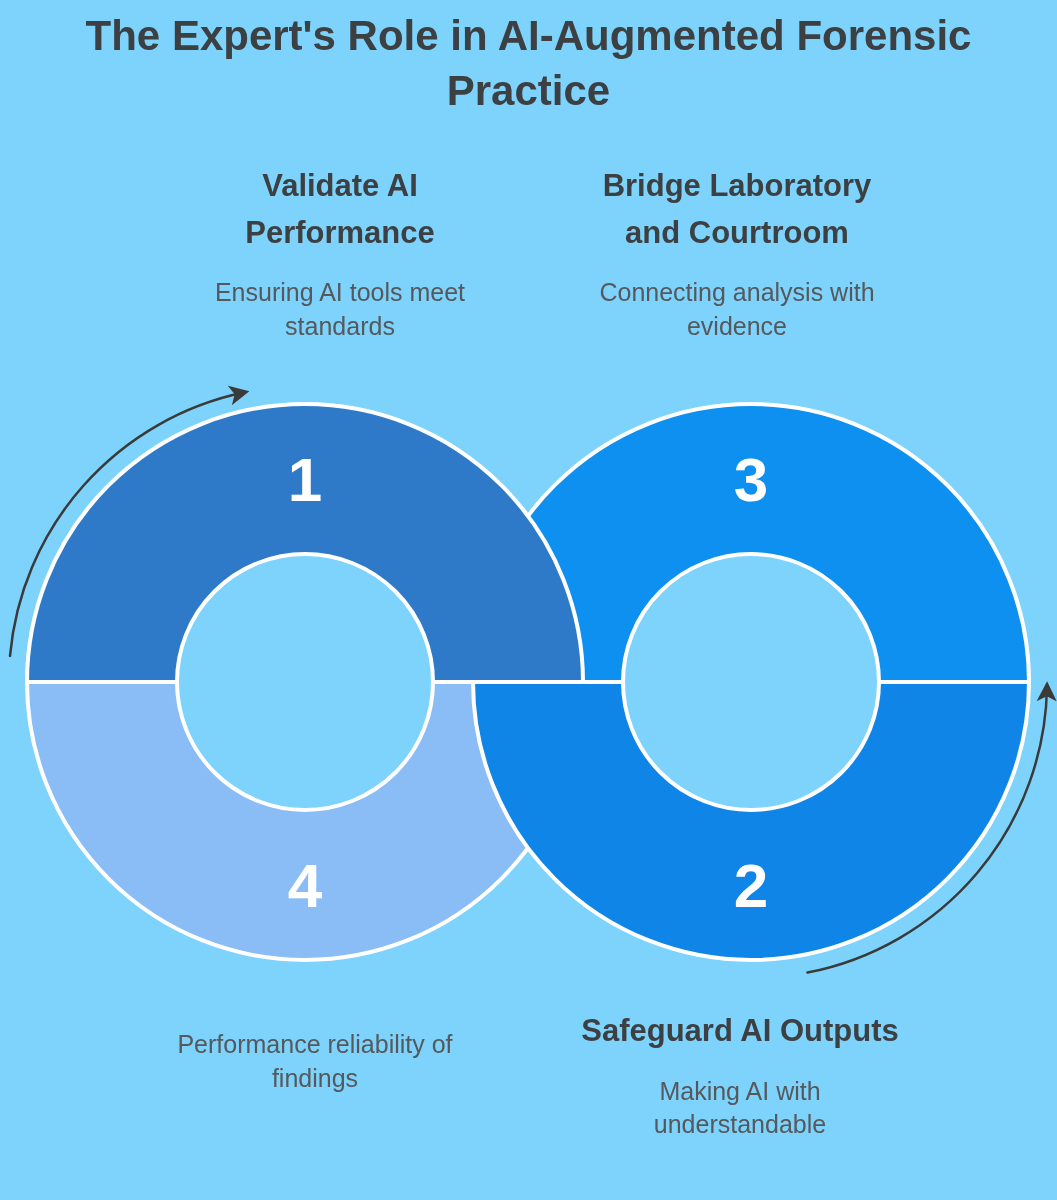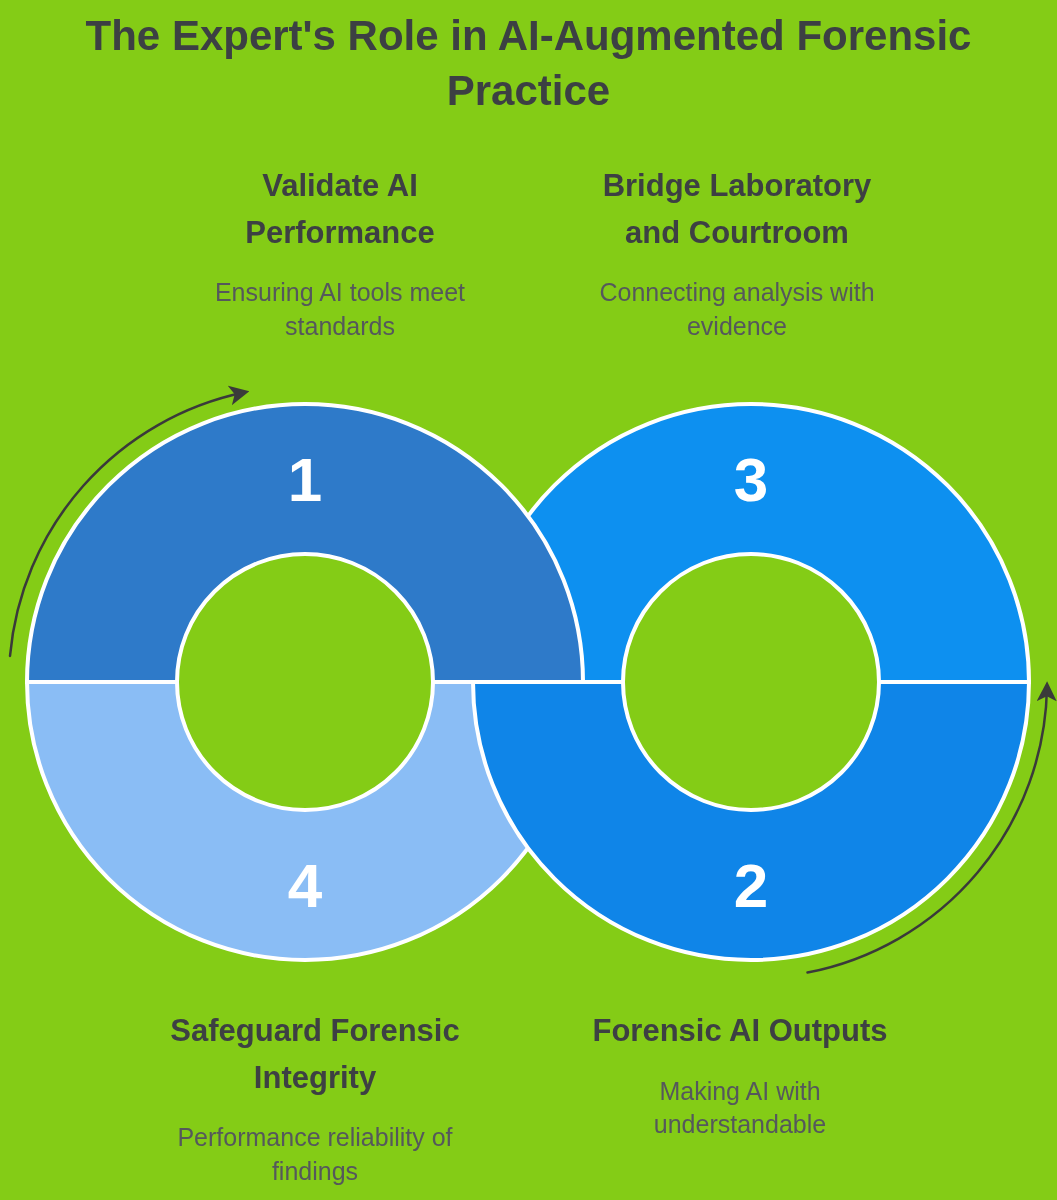--- a/index.html
+++ b/index.html
@@ -1,20 +1,20 @@
 <!DOCTYPE html>
 <html><head>
 <meta charset="utf-8">
 <style>
   html, body { margin: 0; padding: 0; background: #ffffff; }
   .canvas {
     position: relative;
     width: 1057px;
     height: 1200px;
-    background: #84cc16;
+    background: #7dd3fc;
     font-family: "Liberation Sans", sans-serif;
     overflow: hidden;
     text-decoration: underline;
   }
   .page-title {
     position: absolute;
     top: 8px; left: 0; right: 0;
     margin: 0 auto;
     max-width: 920px;
     text-align: center;
@@ -66,26 +66,25 @@
     <div class="heading">Validate AI Performance</div>
     <div class="sub">Ensuring AI tools meet standards</div>
   </div>
 
   <div class="label tr">
     <div class="heading">Bridge Laboratory and Courtroom</div>
     <div class="sub">Connecting analysis with evidence</div>
   </div>
 
   <div class="label bl">
-    <div class="heading">Safeguard Forensic Integrity</div>
     <div class="sub">Performance reliability of findings</div>
   </div>
 
   <div class="label br">
-    <div class="heading">Forensic AI Outputs</div>
+    <div class="heading">Safeguard AI Outputs</div>
     <div class="sub">Making AI with understandable</div>
   </div>
 
   <svg class="diagram-svg" width="1057" height="1200" viewBox="0 0 1057 1200">
     <defs>
       <marker id="ah" viewBox="0 0 10 10" refX="7" refY="5" markerWidth="8" markerHeight="8" orient="auto-start-reverse">
         <path d="M 0 0 L 10 5 L 0 10 L 2.5 5 Z" fill="#3a3a3a"></path>
       </marker>
     </defs>
 

